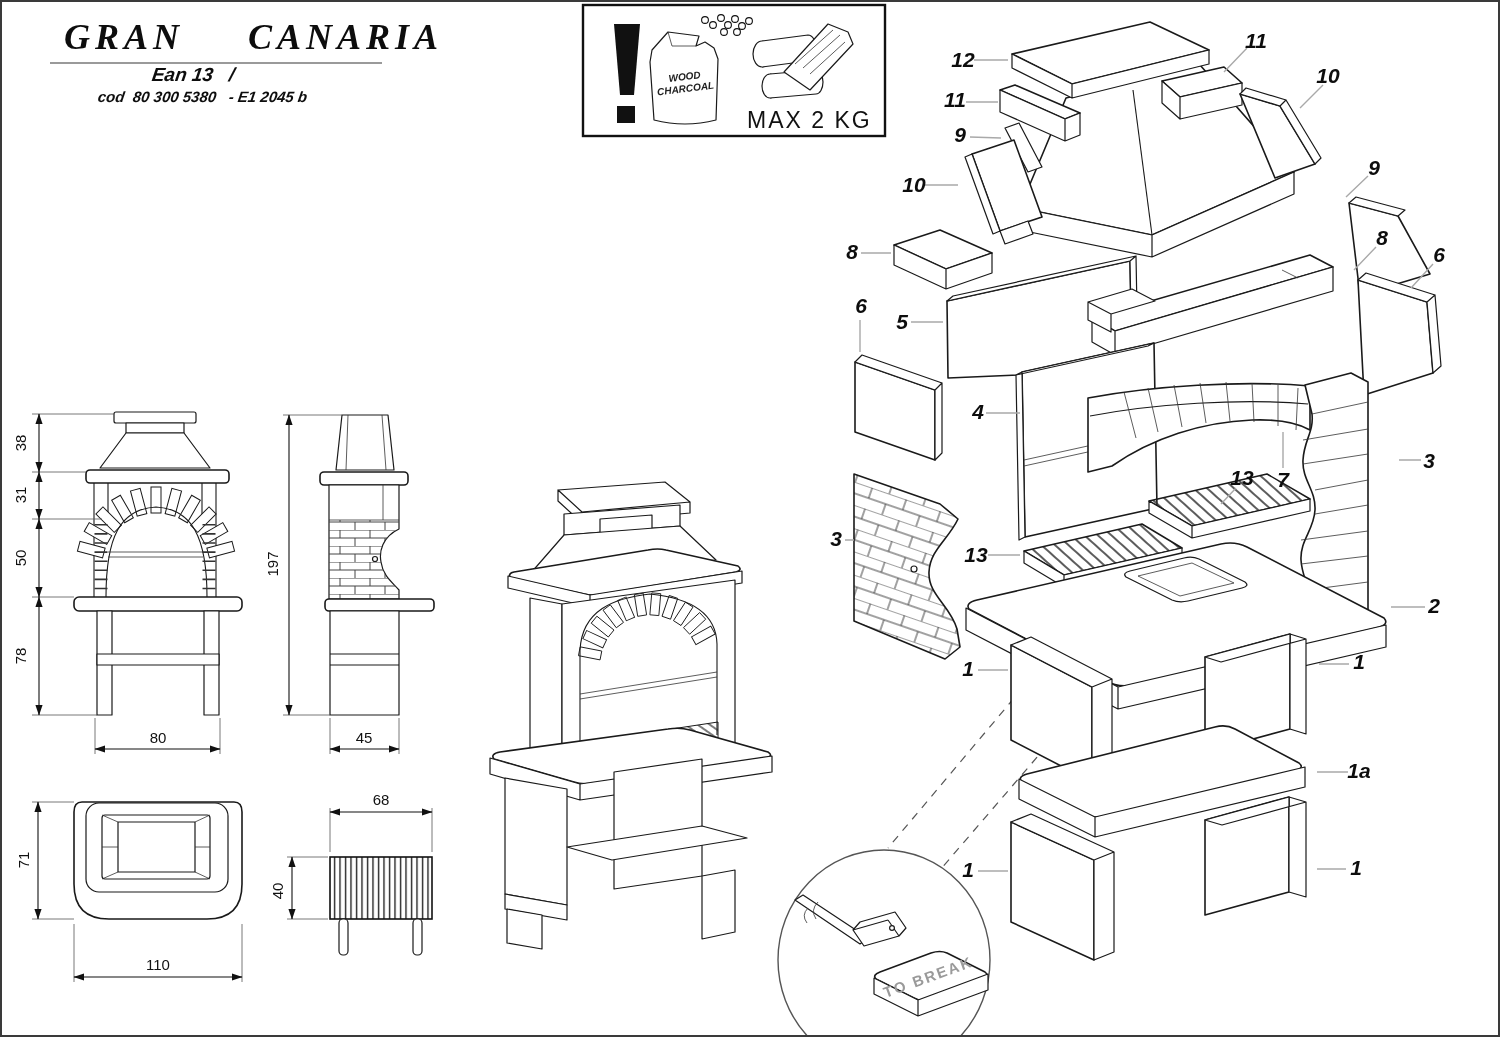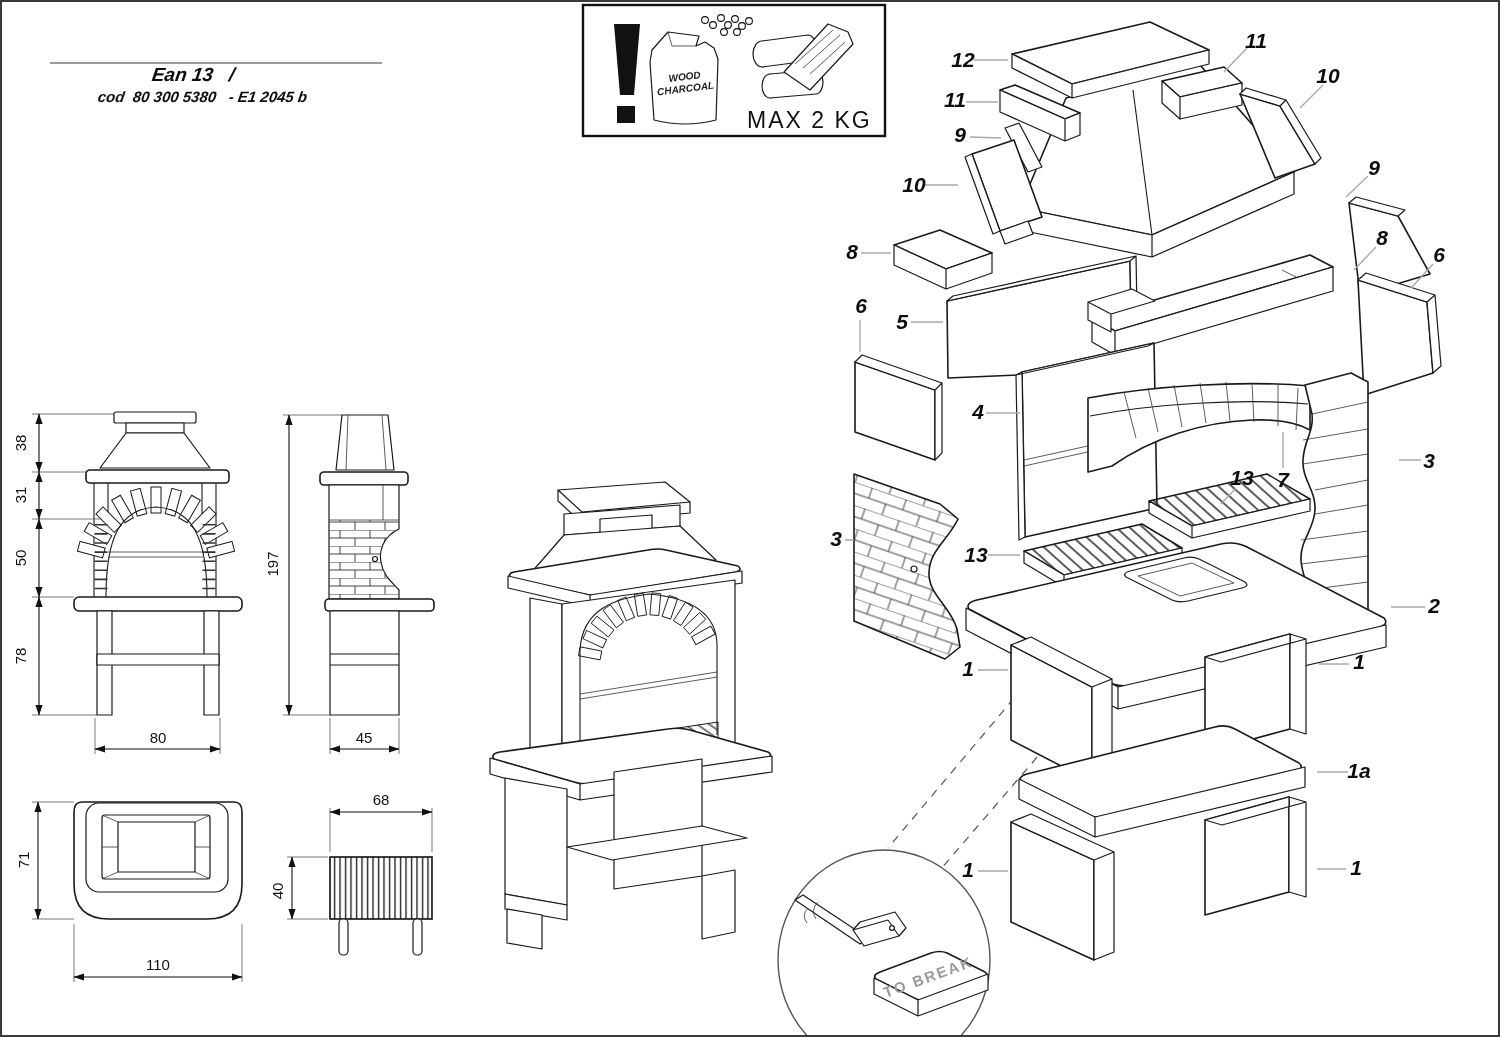--- a/index.html
+++ b/index.html
@@ -335,17 +335,20 @@
         <circle cx="890" cy="926" r="2.4" class="ol2"></circle>
       </g>
       <g>
         <path class="ol" stroke-width="2" d="M878,970 Q870,973 874,977 L912,996 Q919,1000 929,997 L980,977 Q988,974 983,970 L945,951 Q938,948 929,951 Z"></path>
         <path class="ol2" d="M872,976 L916,998 L916,1014 L872,992 Z M916,998 L986,972 L986,988 L916,1014 Z"></path>
         <text class="brk" transform="translate(928,980) rotate(-20)">TO BREAK</text>
       </g>
     </g>
   </svg>
 
+  <div class="abs" style="left:62px;top:14px;">
+    <div class="title">GRAN  CANARIA</div>
+  </div>
   <div class="abs rule" style="left:48px;top:60px;width:332px;"></div>
   <div class="abs ean" style="left:150px;top:62px;">Ean 13   /</div>
   <div class="abs cod" style="left:96px;top:86px;">cod  80 300 5380   - E1 2045 b</div>
 
 </div>
 
 </body></html>

